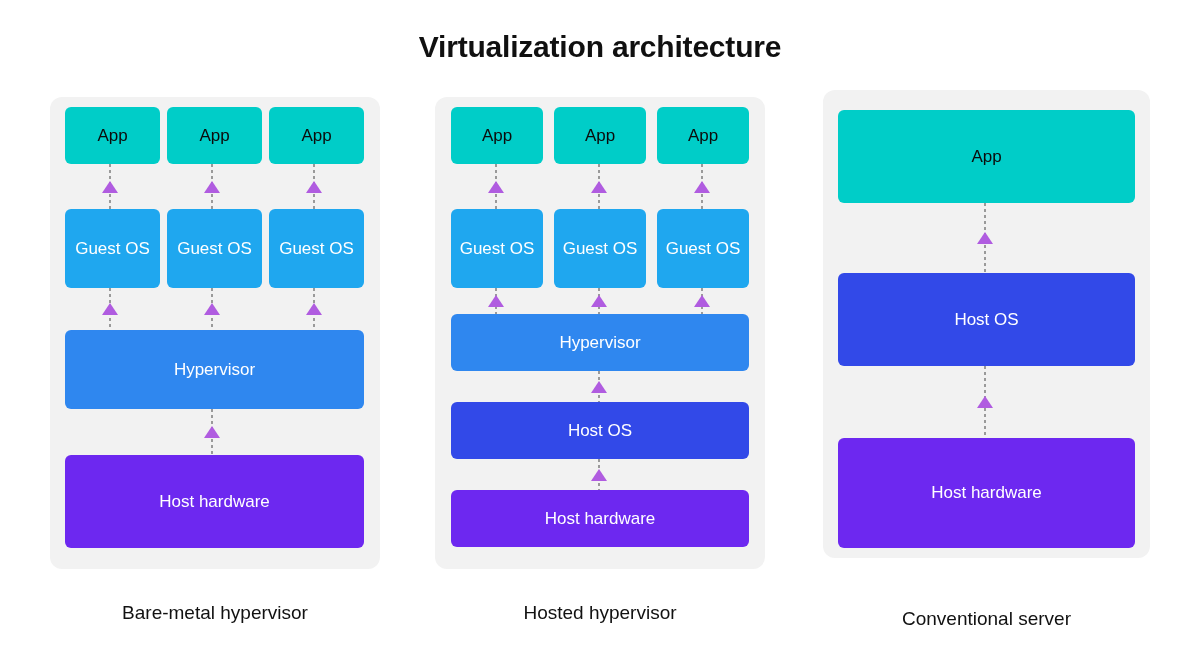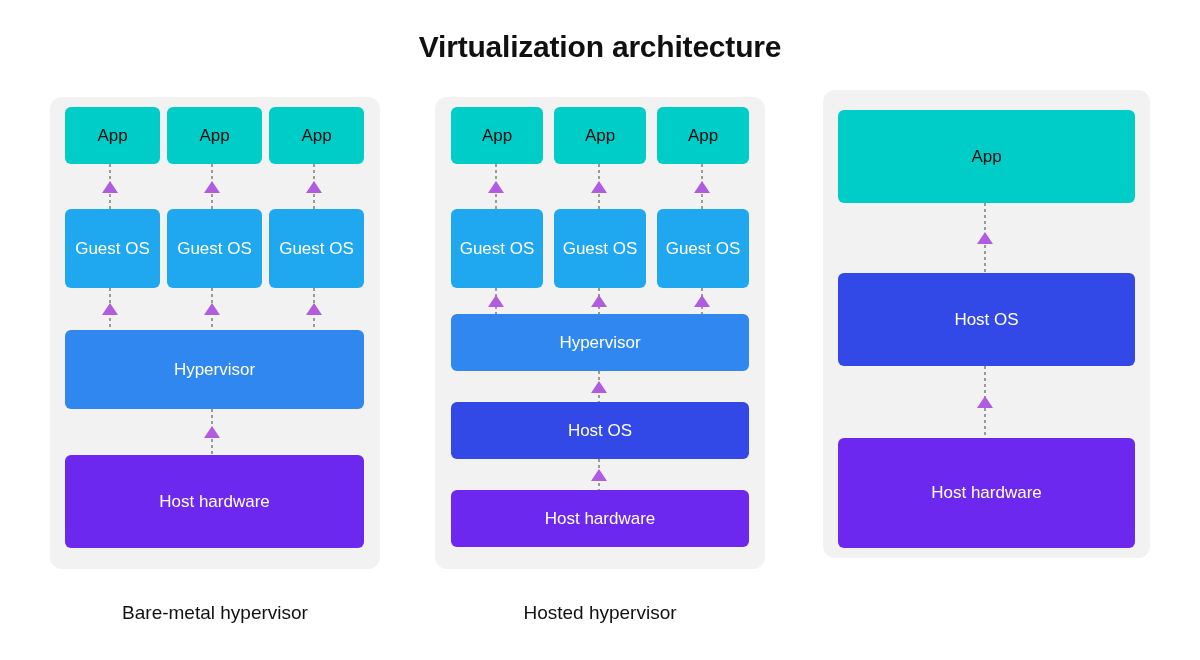--- a/index.html
+++ b/index.html
@@ -235,13 +235,14 @@
       <div class="node" style="left: 838px; top: 183px; width: 297px; height: 93px; background: rgb(50, 73, 232);">
         <span>Host OS</span>
       </div>
       <div class="node" style="left: 838px; top: 348px; width: 297px; height: 110px; background: rgb(109, 40, 240);">
         <span>Host hardware</span>
       </div>
     </div>
 
   <div class="caption" id="caption-1">Hosted hypervisor</div>
   <div class="caption" id="caption-0">Bare-metal hypervisor</div>
+  <div class="caption" id="caption-2">Conventional server</div>
 </div>
 
 </body></html>

